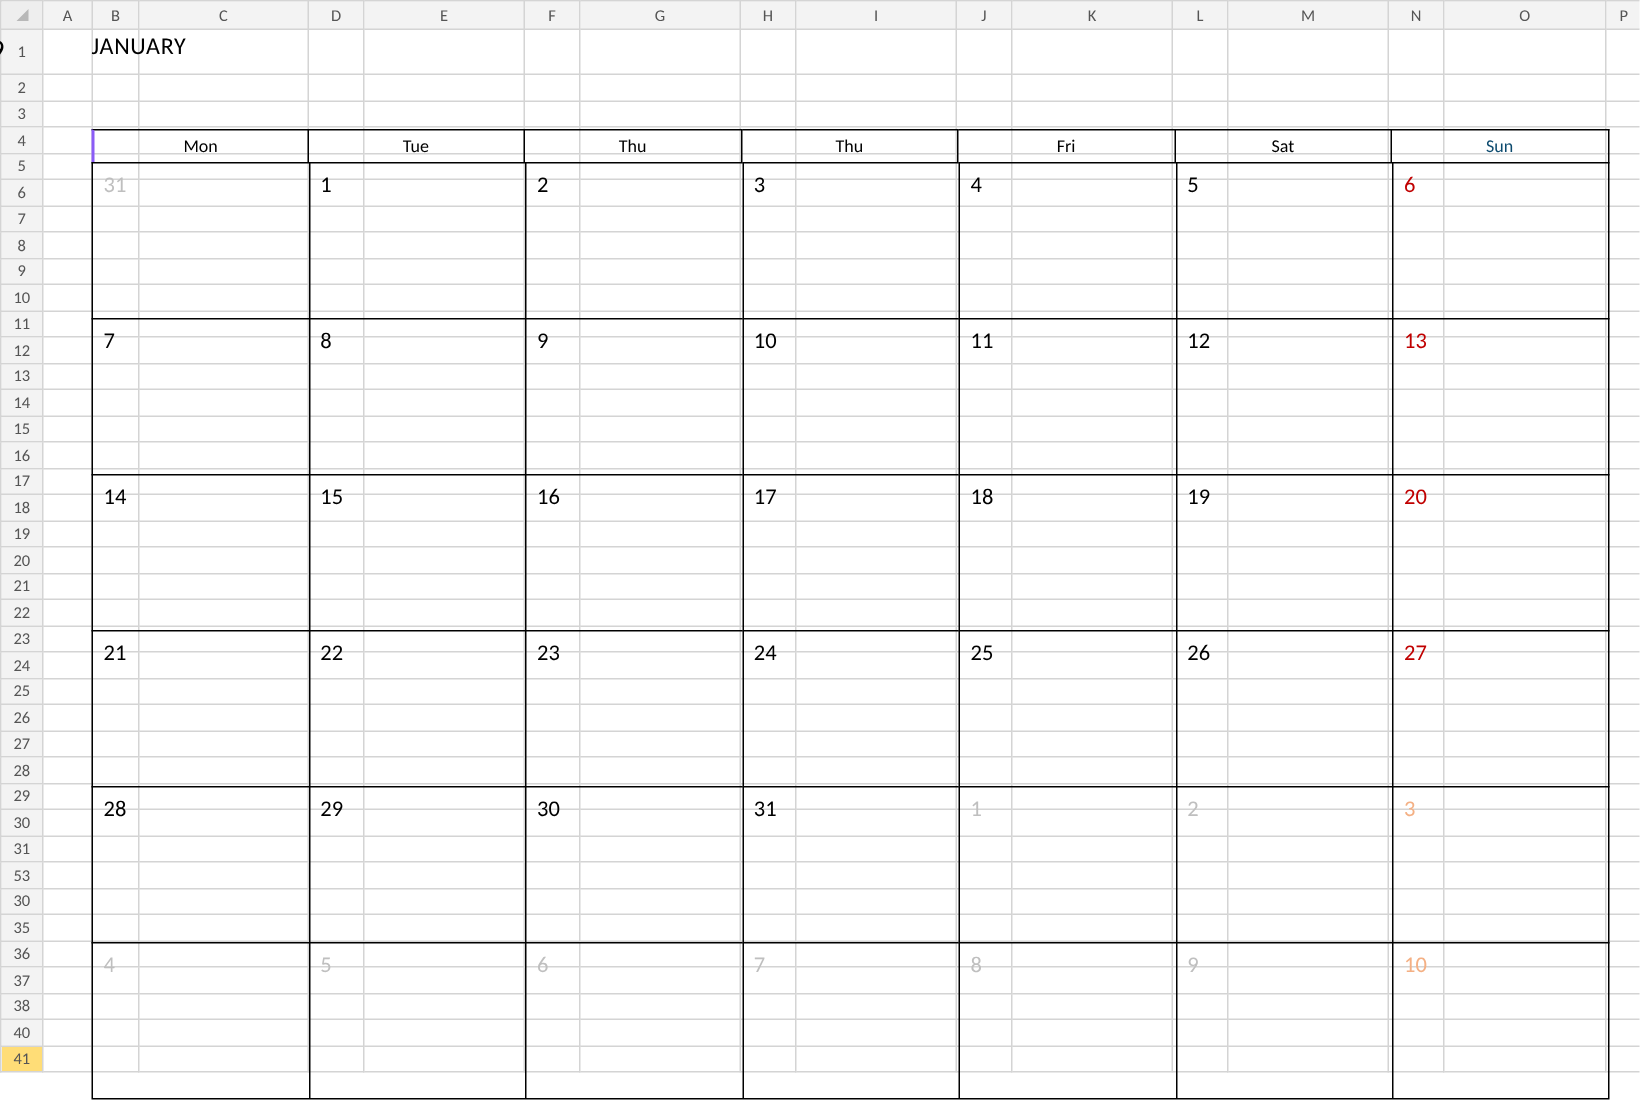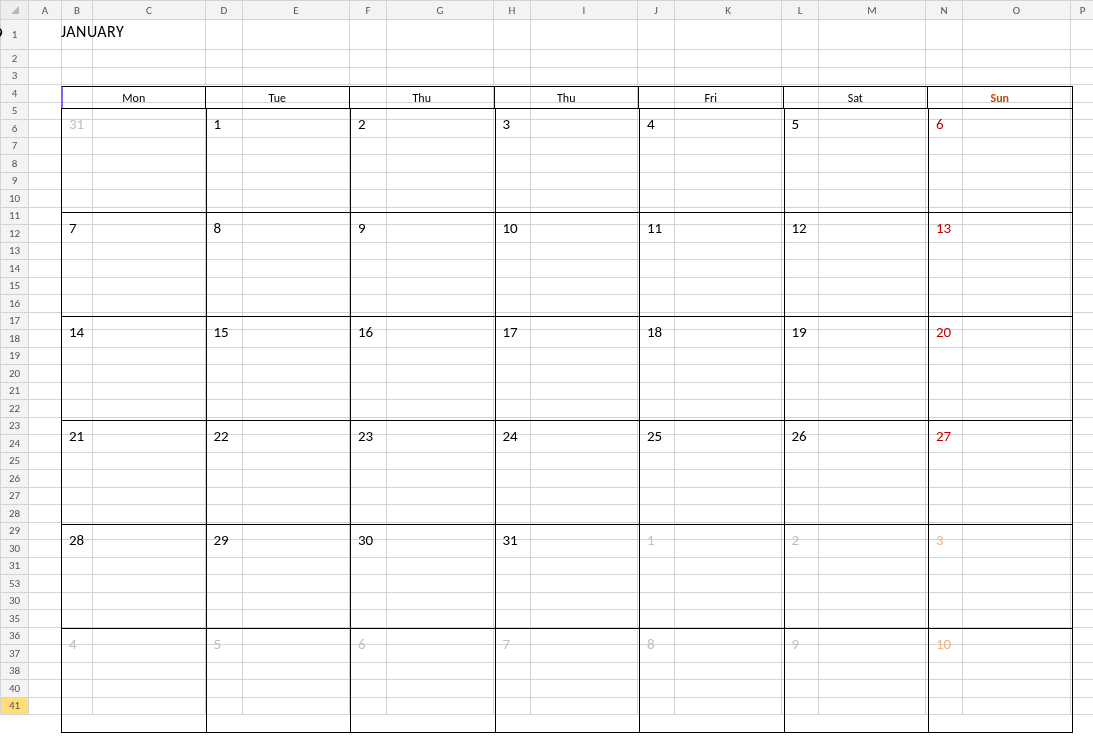--- a/index.html
+++ b/index.html
@@ -18,21 +18,21 @@
 
   
   .calendar { position:absolute; left:28px; top:19px; pointer-events:none; }
   .month-title { position:absolute; left:33px; top:3px; font-size:16px; font-weight:300; letter-spacing:0.5px; }
   .year { position:absolute; right:25px; top:3px; font-size:20px; font-weight:300; }
 
   .cal-wrap { position:absolute; left:33px; top:67px; }
   .cal-hdr { display:flex; }
   .cal-hdr div { width:144.5px; height:22px; line-height:22px; text-align:center; font-size:12px; border:1px solid #000; border-left:none; border-bottom:none; }
   .cal-hdr div:first-child { border-left:2px solid #8b5cf6; }
-  .cal-hdr .sun { color:#c2410c;font-weight:bold; }
+  .cal-hdr .sun { color:#0c4a6e; }
 
   .cal-body { border-bottom:1px solid #000; }
   .week { display:flex; }
   .day { width:144.5px; height:104px; border-left:1px solid #000; border-top:1px solid #000; position:relative; }
   .week .day:last-child { border-right:1px solid #000; }
   .day .num { position:absolute; left:7px; top:6px; font-size:15px; }
   .day.other .num { color:#bfbfbf; }
   .day.sun .num { color:#c00000; }
   .day.other.sun .num { color:#f4b084; }
 

